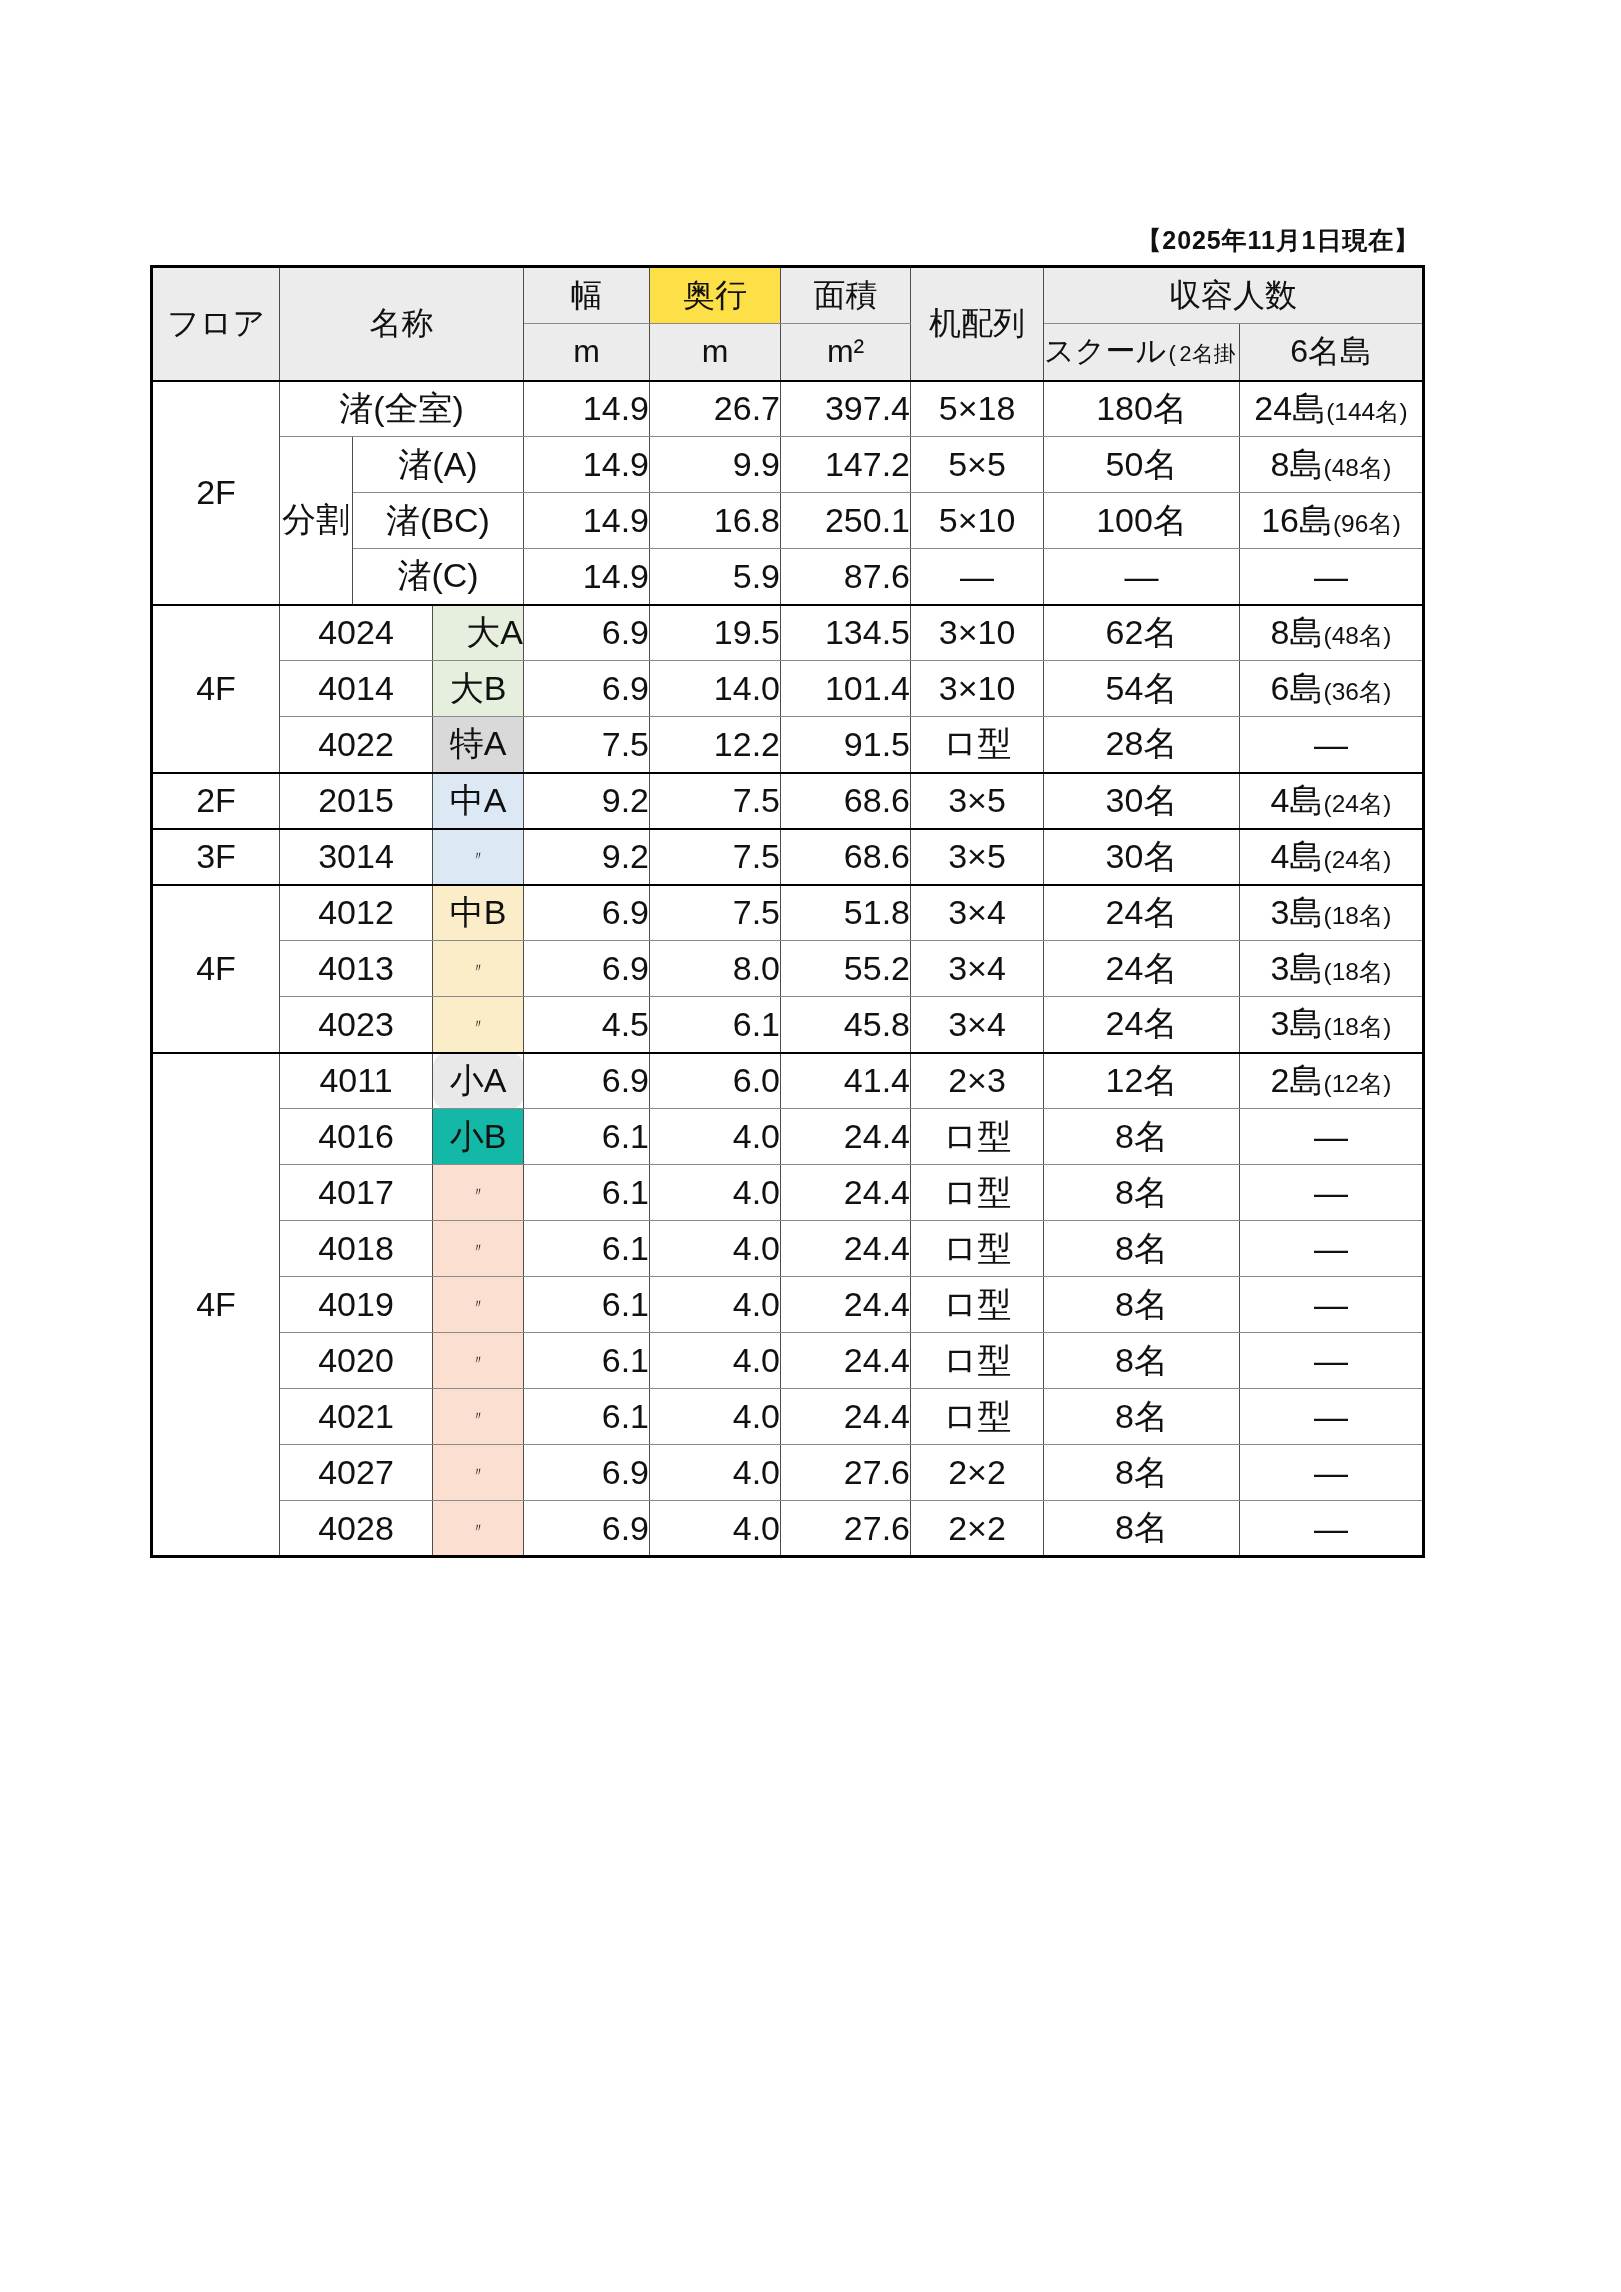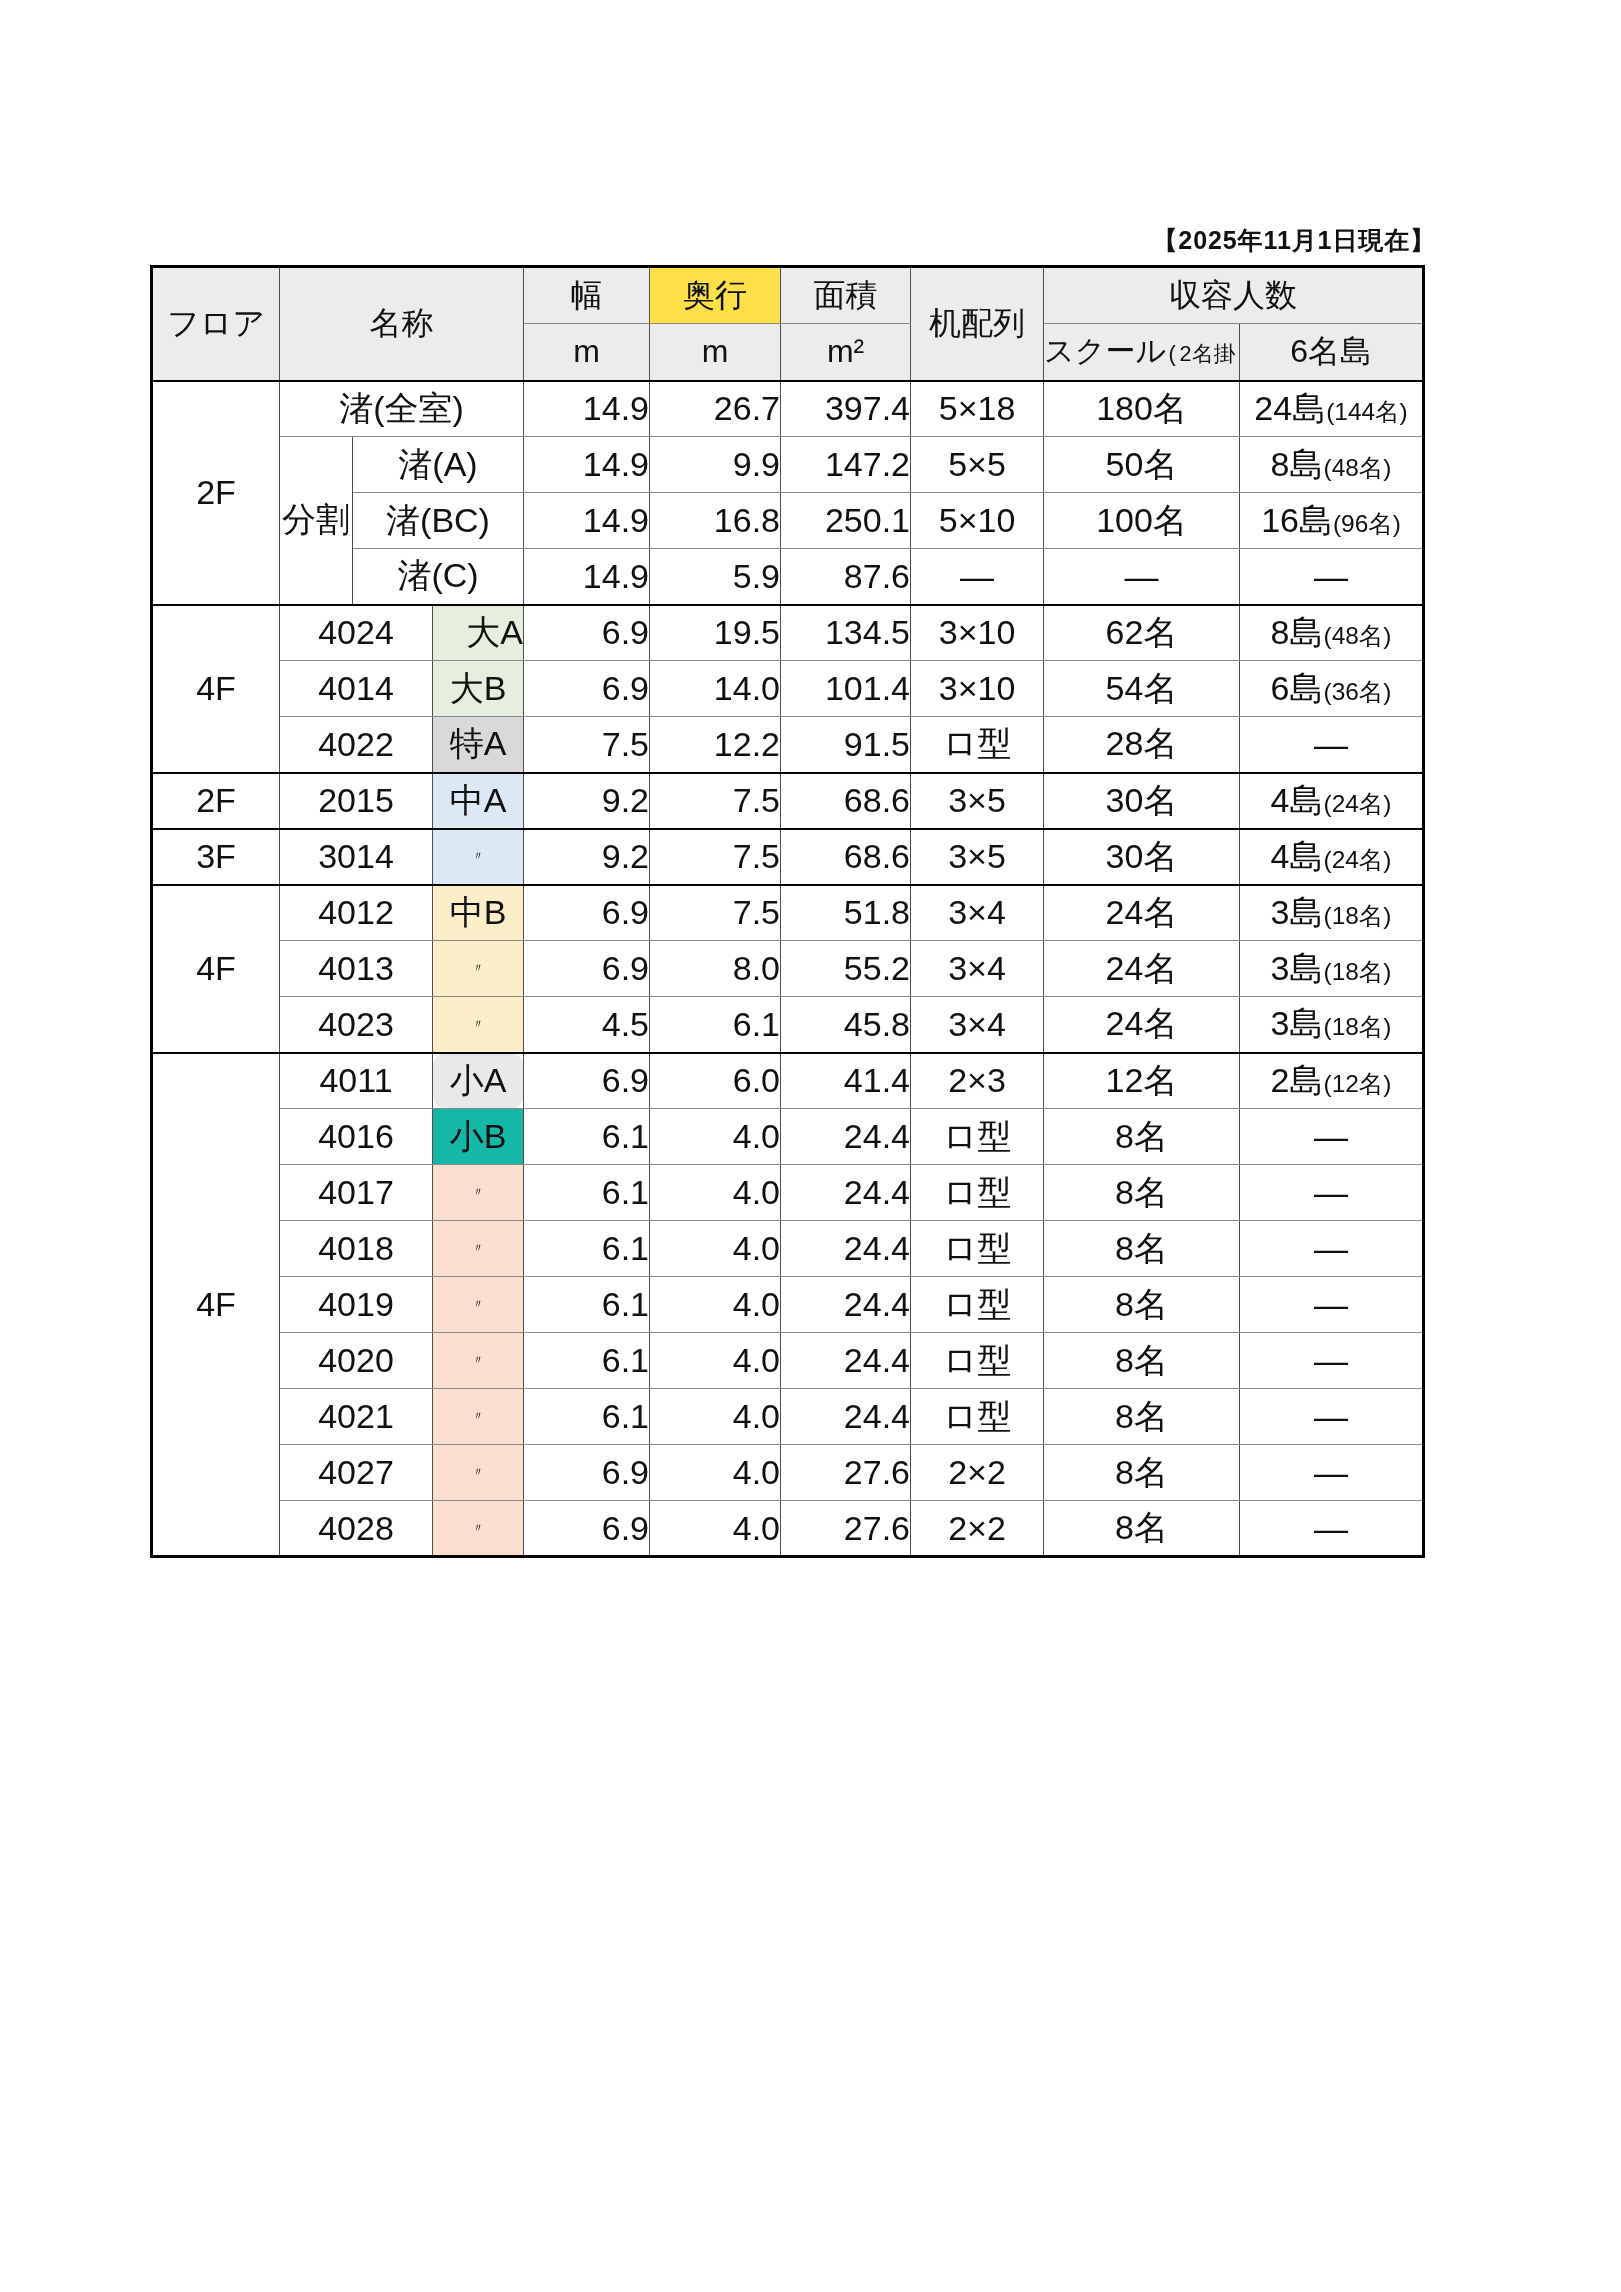--- a/index.html
+++ b/index.html
@@ -24,21 +24,21 @@
     font-size:47px;
     font-weight:bold;
     font-style:italic;
     letter-spacing:3.6px;
     padding:0 9px 4.5px 9px;
     border-bottom:5.4px double #000;
   }
   .date-note{
     position:absolute;
     top:224px;
-    left:164px;
+    left:148px;
     width:1272px;
     text-align:right;
     font-size:25px;
     font-weight:bold;
     letter-spacing:0.9px;
   }
   table.spec{
     position:absolute;
     left:150px;
     top:265px;

